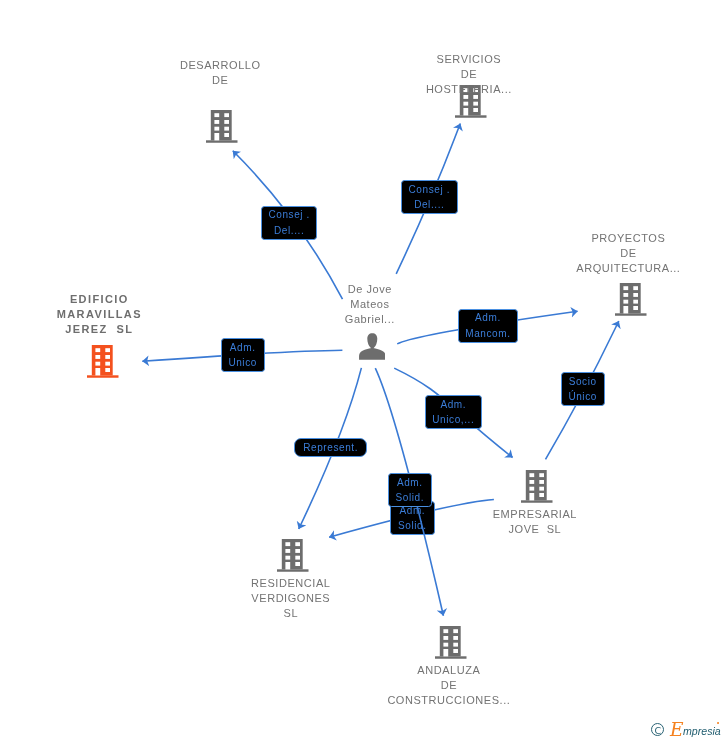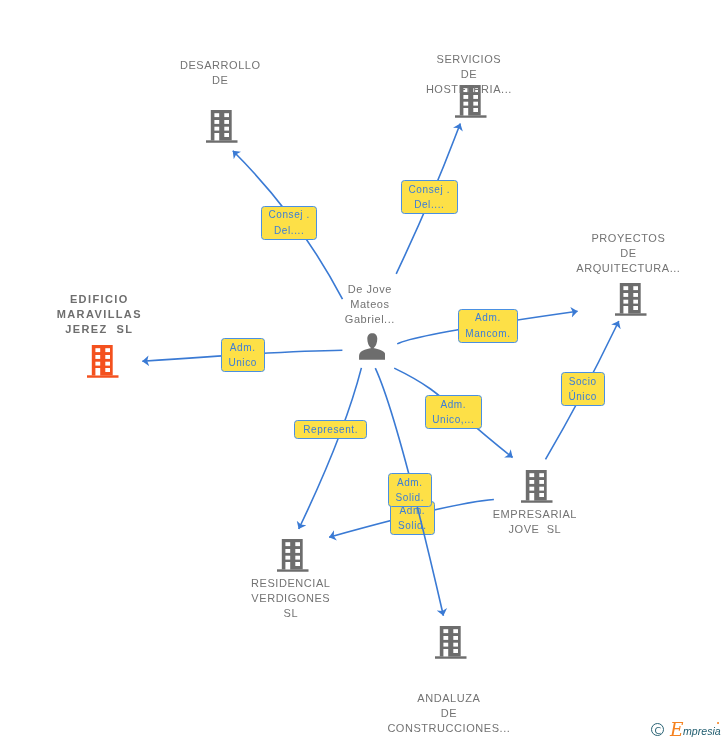--- a/index.html
+++ b/index.html
@@ -6,21 +6,21 @@
   body{width:728px;height:740px;position:relative;overflow:hidden;
        font-family:"Liberation Sans",sans-serif;-webkit-font-smoothing:antialiased;}
   #graph{position:absolute;inset:0;}
   svg#edges{position:absolute;left:0;top:0;}
   svg.edge-svg{position:absolute;left:0;top:0;overflow:visible;}
   #chips{position:absolute;left:0;top:0;width:728px;height:740px;}
   .node{position:absolute;}
   .node-label{position:absolute;text-align:center;white-space:pre;
       font-size:11px;line-height:14.9px;color:#737373;letter-spacing:.55px;}
   .chip{position:absolute;box-sizing:border-box;border:1.3px solid #4a90e2;
-      border-radius:3.5px;background:#fde047;color:#3b7dd8;font-size:10px;
+      border-radius:3.5px;background:#000000;color:#3b7dd8;font-size:10px;
       letter-spacing:.6px;line-height:15.3px;text-align:center;
       display:flex;flex-direction:column;align-items:center;justify-content:center;}
   .node-label.emph{font-weight:bold;color:#6e6e6e;font-size:11px;line-height:15.3px;letter-spacing:1.4px;margin-left:-1.4px;}
   .chip > div{white-space:pre;}
   .footer{position:absolute;left:648px;top:714px;width:80px;height:26px;}
   .wm-c{position:absolute;left:3.3px;top:8.8px;width:13.2px;height:13.2px;
         border:1.7px solid #2a6375;border-radius:50%;box-sizing:border-box;}
   .wm-c span{position:absolute;left:0;right:0;top:0.3px;text-align:center;
         font-family:"DejaVu Sans",sans-serif;font-size:9.5px;color:#2a6375;line-height:13px;}
   .wm-e{position:absolute;left:22px;top:6.6px;font-family:"DejaVu Serif",serif;
@@ -148,21 +148,21 @@
             <rect x="0" y="31.3" width="31.5" height="2.45" fill="#6d6d6d"></rect>
             <rect x="8.4" y="4.2" width="4.8" height="3.9" fill="#fff"></rect>
             <rect x="18.3" y="4.2" width="4.7" height="3.9" fill="#fff"></rect>
             <rect x="8.4" y="11" width="4.8" height="3.9" fill="#fff"></rect>
             <rect x="18.3" y="11" width="4.7" height="3.9" fill="#fff"></rect>
             <rect x="8.4" y="17.7" width="4.8" height="3.9" fill="#fff"></rect>
             <rect x="18.3" y="17.7" width="4.7" height="3.9" fill="#fff"></rect>
             <rect x="8.4" y="24" width="4.8" height="7.4" fill="#fff"></rect>
             <rect x="18.3" y="24" width="4.7" height="4.0" fill="#fff"></rect>
           </svg></div>
-        <div class="node-label" style="left: 318.9px; width: 260px; top: 663.25px; margin-top: 28px;"><div>ANDALUZA</div><div>DE</div><div>CONSTRUCCIONES...</div></div>
+        <div class="node-label" style="left: 318.9px; width: 260px; top: 663.25px;"><div>ANDALUZA</div><div>DE</div><div>CONSTRUCCIONES...</div></div>
       </div>
     </div>
   <div id="chips">
       <svg width="728" height="740" viewBox="0 0 728 740" class="edge-svg">
         <path d="M342.5,299.1 Q298.9,216.6 232.8,150.8" fill="none" stroke="#3a7ad4" stroke-width="1.6" marker-end="url(#ah)"></path>
       </svg>
       <div class="chip" style="left: 260.9px; top: 205.7px; width: 56.6px; height: 33.9px;">
         <div>Consej .</div>
         <div>Del....</div>
       </div>
@@ -190,21 +190,21 @@
       <svg width="728" height="740" viewBox="0 0 728 740" class="edge-svg">
         <path d="M394.2,368.1 C443.8,391.9 444.3,403.6 512.6,457.5" fill="none" stroke="#3a7ad4" stroke-width="1.6" marker-end="url(#ah)"></path>
       </svg>
       <div class="chip" style="left: 424.8px; top: 395.1px; width: 57px; height: 34.2px;">
         <div>Adm.</div>
         <div>Unico,...</div>
       </div>
       <svg width="728" height="740" viewBox="0 0 728 740" class="edge-svg">
         <path d="M361.4,367.9 Q344.5,433.5 298.7,529.0" fill="none" stroke="#3a7ad4" stroke-width="1.6" marker-end="url(#ah)"></path>
       </svg>
-      <div class="chip" style="left: 294.4px; top: 420px; width: 72.5px; height: 19px;">
+      <div class="chip" style="left: 294.4px; top: 438px; width: 72.5px; height: 19px; border-radius: 7px;">
         <div>Represent.</div>
       </div>
       <svg width="728" height="740" viewBox="0 0 728 740" class="edge-svg">
         <path d="M493.9,499.5 Q453,502.5 329.1,537.2" fill="none" stroke="#3a7ad4" stroke-width="1.6" marker-end="url(#ah)"></path>
       </svg>
       <div class="chip" style="left: 390.1px; top: 500.8px; width: 44.5px; height: 34px;">
         <div>Adm.</div>
         <div>Solid.</div>
       </div>
       <svg width="728" height="740" viewBox="0 0 728 740" class="edge-svg">

